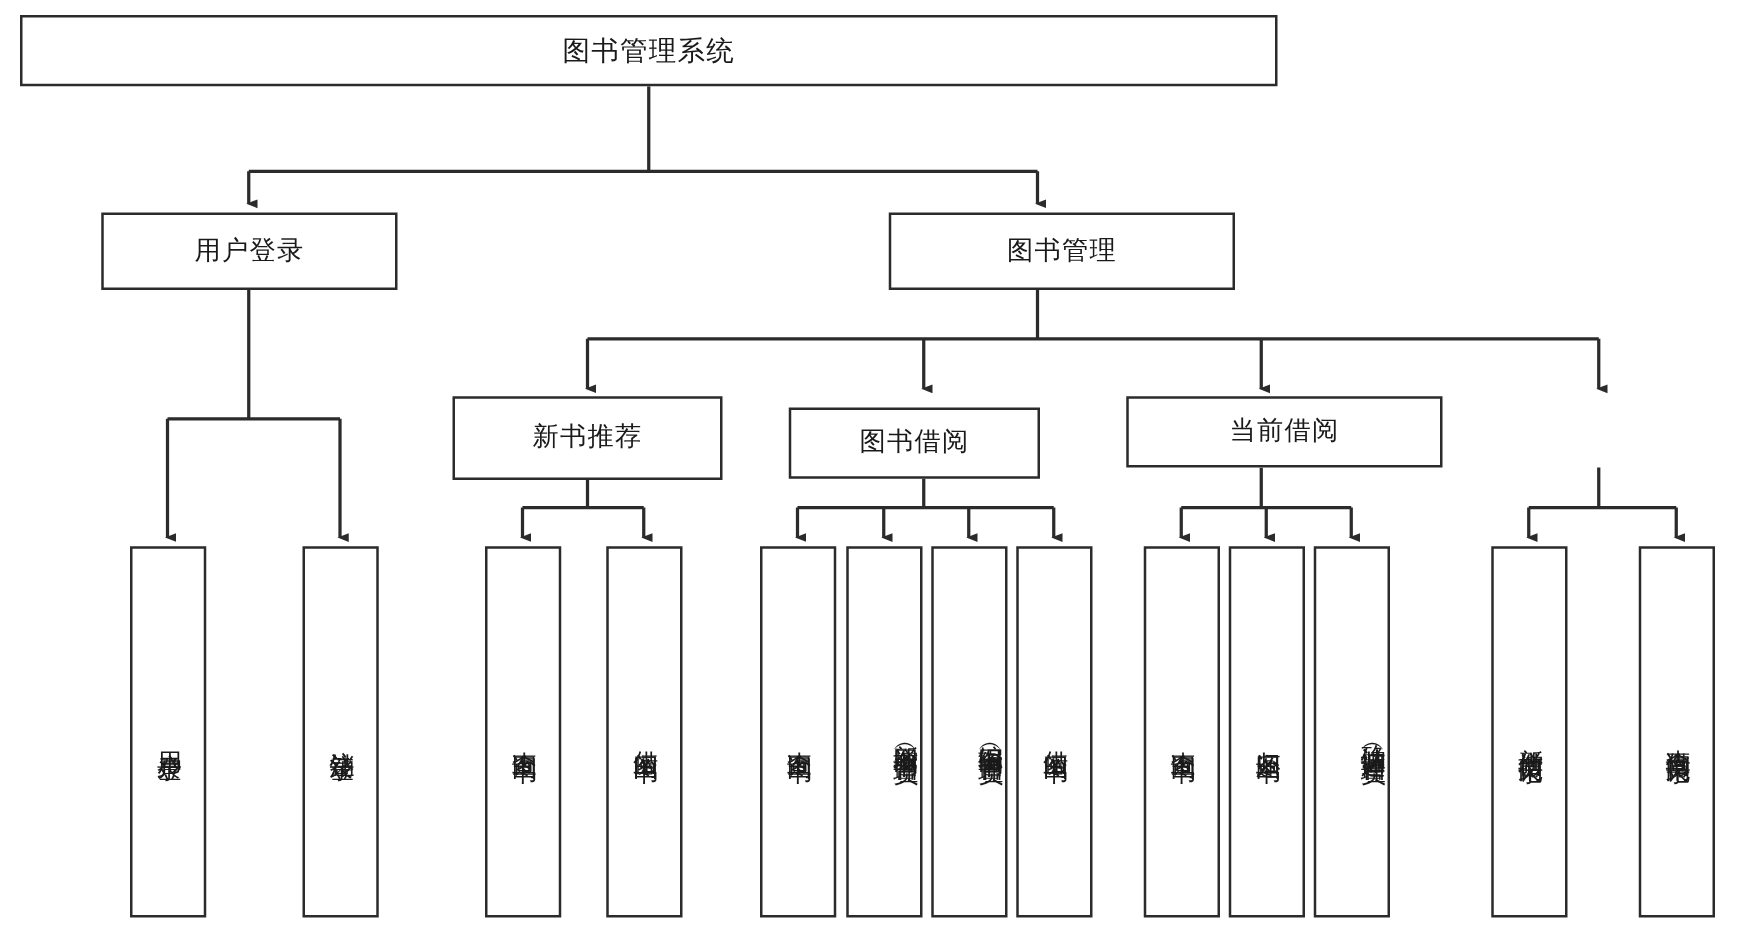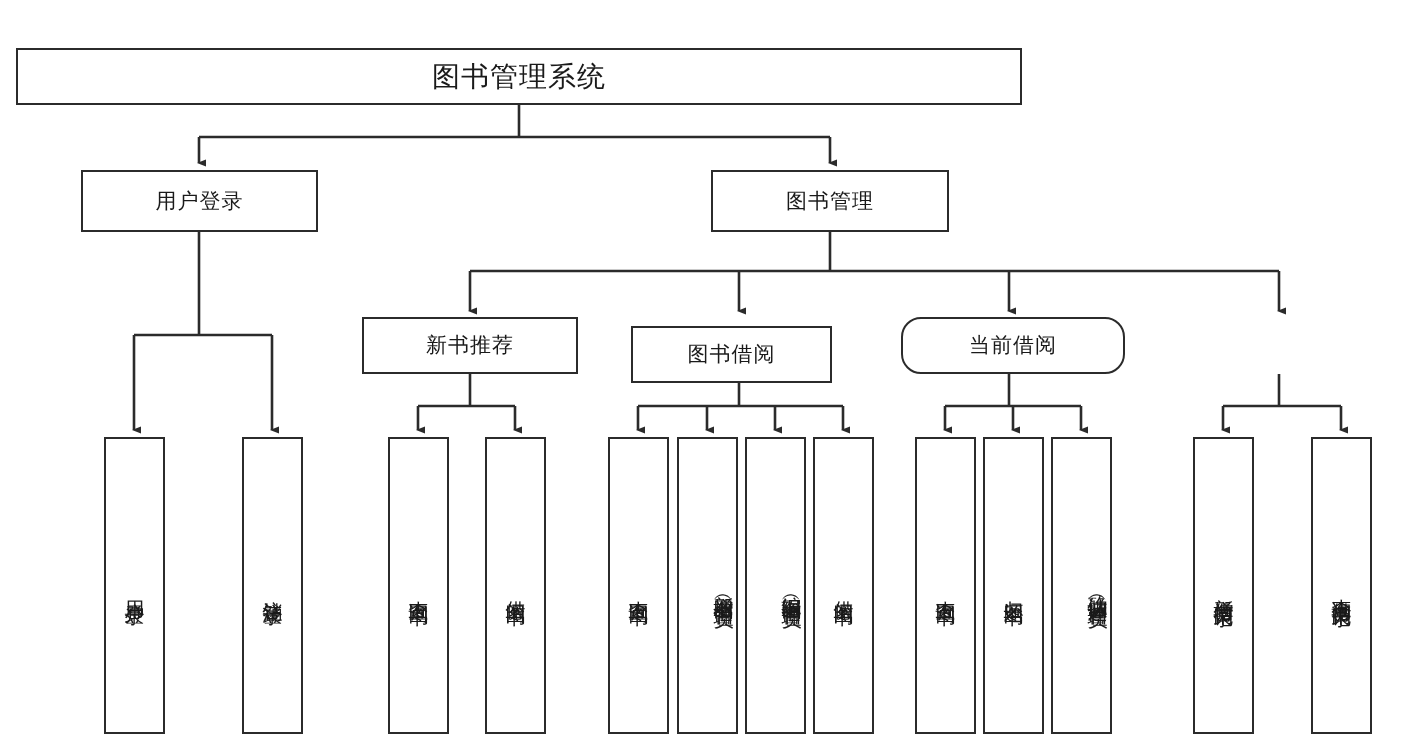--- a/index.html
+++ b/index.html
@@ -50,22 +50,21 @@
     justify-content: center;
   }
   .node .label {
     display: block;
     white-space: pre-wrap;
   }
   .node.vertical .label {
     text-align: center;
   }
   #root-node {
-    font-size: 28px;
-    margin-top: 36px;
+    font-size: 22px;
   }
   #watermark {
     position: absolute;
     color: #c9c9c9;
     font-size: 17px;
     letter-spacing: 0.5px;
     white-space: nowrap;
     user-select: none;
   }
 </style>
@@ -124,31 +123,31 @@
     </g>
   </svg>
 
   <div class="node horizontal" id="root-node" style="left:16px; top:12px; width:1006px; height:57px;">
     <span class="label">图书管理系统</span>
   </div>
 
   <div class="node horizontal" style="left:81px; top:170px; width:237px; height:62px;">
     <span class="label">用户登录</span>
   </div>
-  <div class="node horizontal" style="left:711px; top:170px; width:238px; height:62px;">
+  <div class="node horizontal" style="left:711px; top:170px; width:277px; height:62px;">
     <span class="label">图书管理</span>
   </div>
 
-  <div class="node horizontal" style="left:362px; top:317px; width:216px; height:57px;">
+  <div class="node horizontal" style="left:362px; top:317px; width:216px; height:67px;">
     <span class="label">新书推荐</span>
   </div>
   <div class="node horizontal" style="left:631px; top:326px; width:201px; height:57px;">
     <span class="label">图书借阅</span>
   </div>
-  <div class="node horizontal" style="left:901px; top:317px; width:224px; height:57px;border-radius:20px;">
+  <div class="node horizontal" style="left:901px; top:317px; width:253px; height:57px;">
     <span class="label">当前借阅</span>
   </div>
 
   <div class="node vertical" style="left:104px; top:437px; width:61px; height:297px; align-items:center;">
     <span class="label">用户登录</span>
   </div>
   <div class="node vertical" style="left:242px; top:437px; width:61px; height:297px; align-items:center;">
     <span class="label">注销登录</span>
   </div>
 

